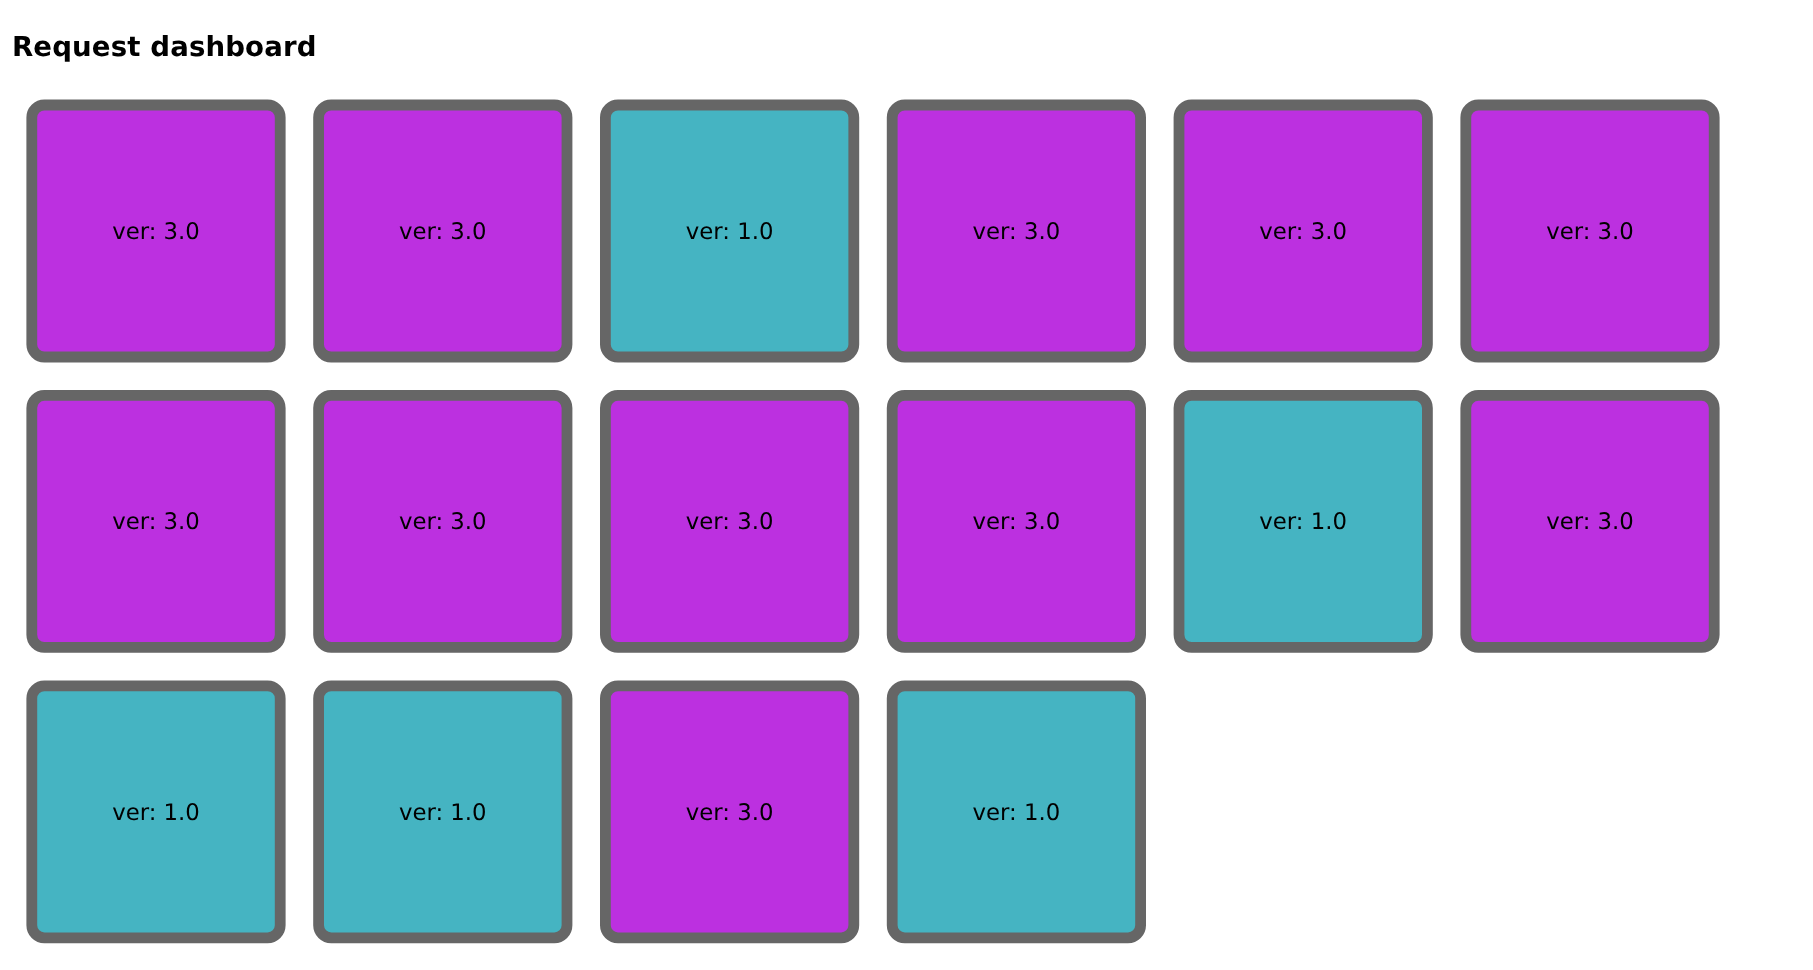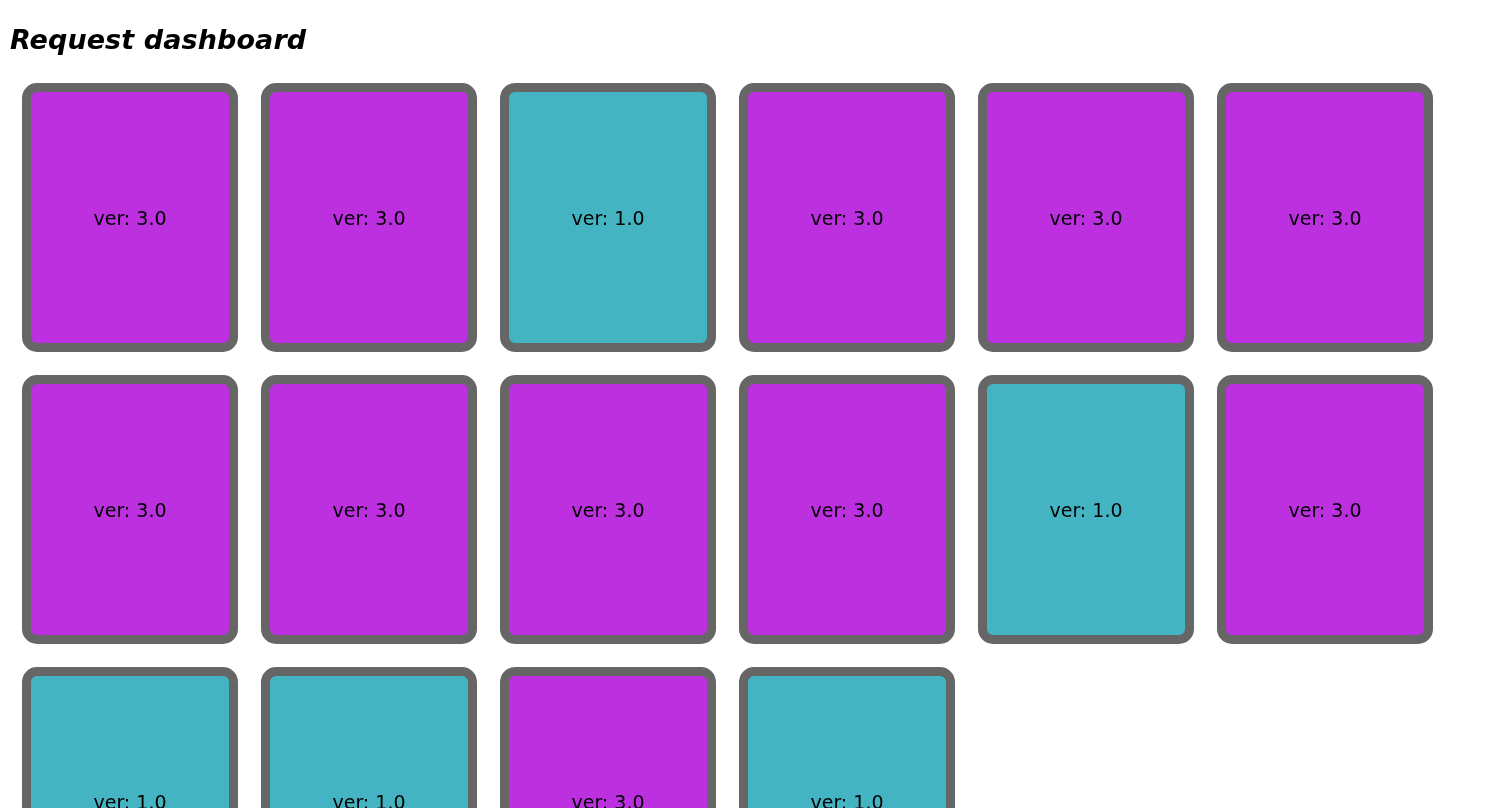--- a/index.html
+++ b/index.html
@@ -12,43 +12,42 @@
     width: 1511px;
     height: 808px;
     overflow: hidden;
     font-family: "DejaVu Sans", "Liberation Sans", sans-serif;
     -webkit-font-smoothing: antialiased;
   }
 
   #page-title {
     margin: 0;
     padding: 26px 0 0 10px;
-    font-size: 27px;
+    font-size: 23px;
     line-height: 28px;
     font-weight: bold;
     color: #000000;
     letter-spacing: 0.1px;
-    font-style: italic;
   }
 
   #card-grid {
     display: flex;
     flex-wrap: wrap;
     align-items: flex-start;
     align-content: flex-start;
     gap: 23px 23px;
     padding: 29px 0 0 22px;
     box-sizing: border-box;
     width: 1511px;
   }
 
   .card {
     box-sizing: border-box;
     width: 216px;
-    height: 269px;
+    height: 219px;
     border: 9px solid #666666;
     border-radius: 15px;
     display: flex;
     align-items: center;
     justify-content: center;
     flex: 0 0 auto;
   }
 
   .card-label {
     font-size: 19px;

